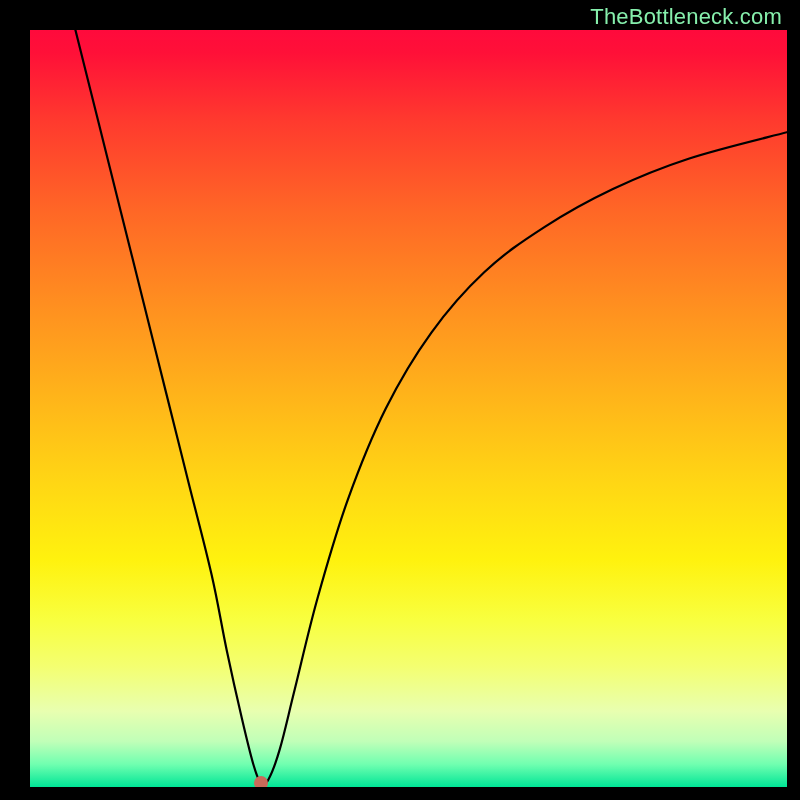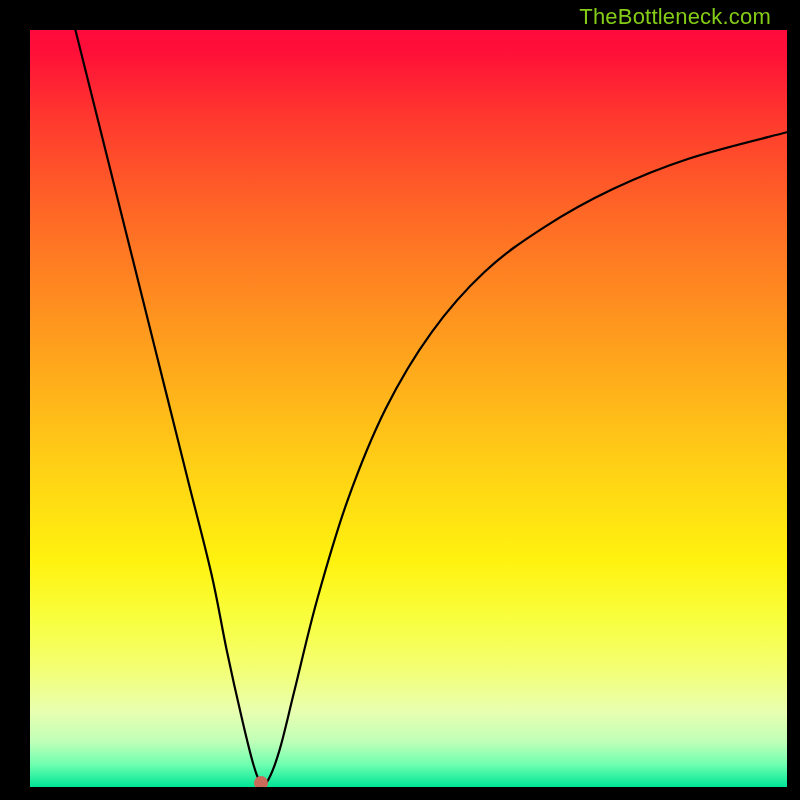--- a/index.html
+++ b/index.html
@@ -44,22 +44,22 @@
     position: absolute;
     width: 14px;
     height: 14px;
     border-radius: 50%;
     background: #c96a5a;
     transform: translate(-50%, -50%);
   }
   .watermark {
     position: absolute;
     top: 4px;
-    right: 29px;
-    color: #84cc16;
+    right: 18px;
+    color: #86efac;
     font-size: 22px;
     font-weight: 400;
     letter-spacing: 0.2px;
   }
 </style>
 </head>
 <body>
 
 <div class="frame">
   <div class="plot-area">

